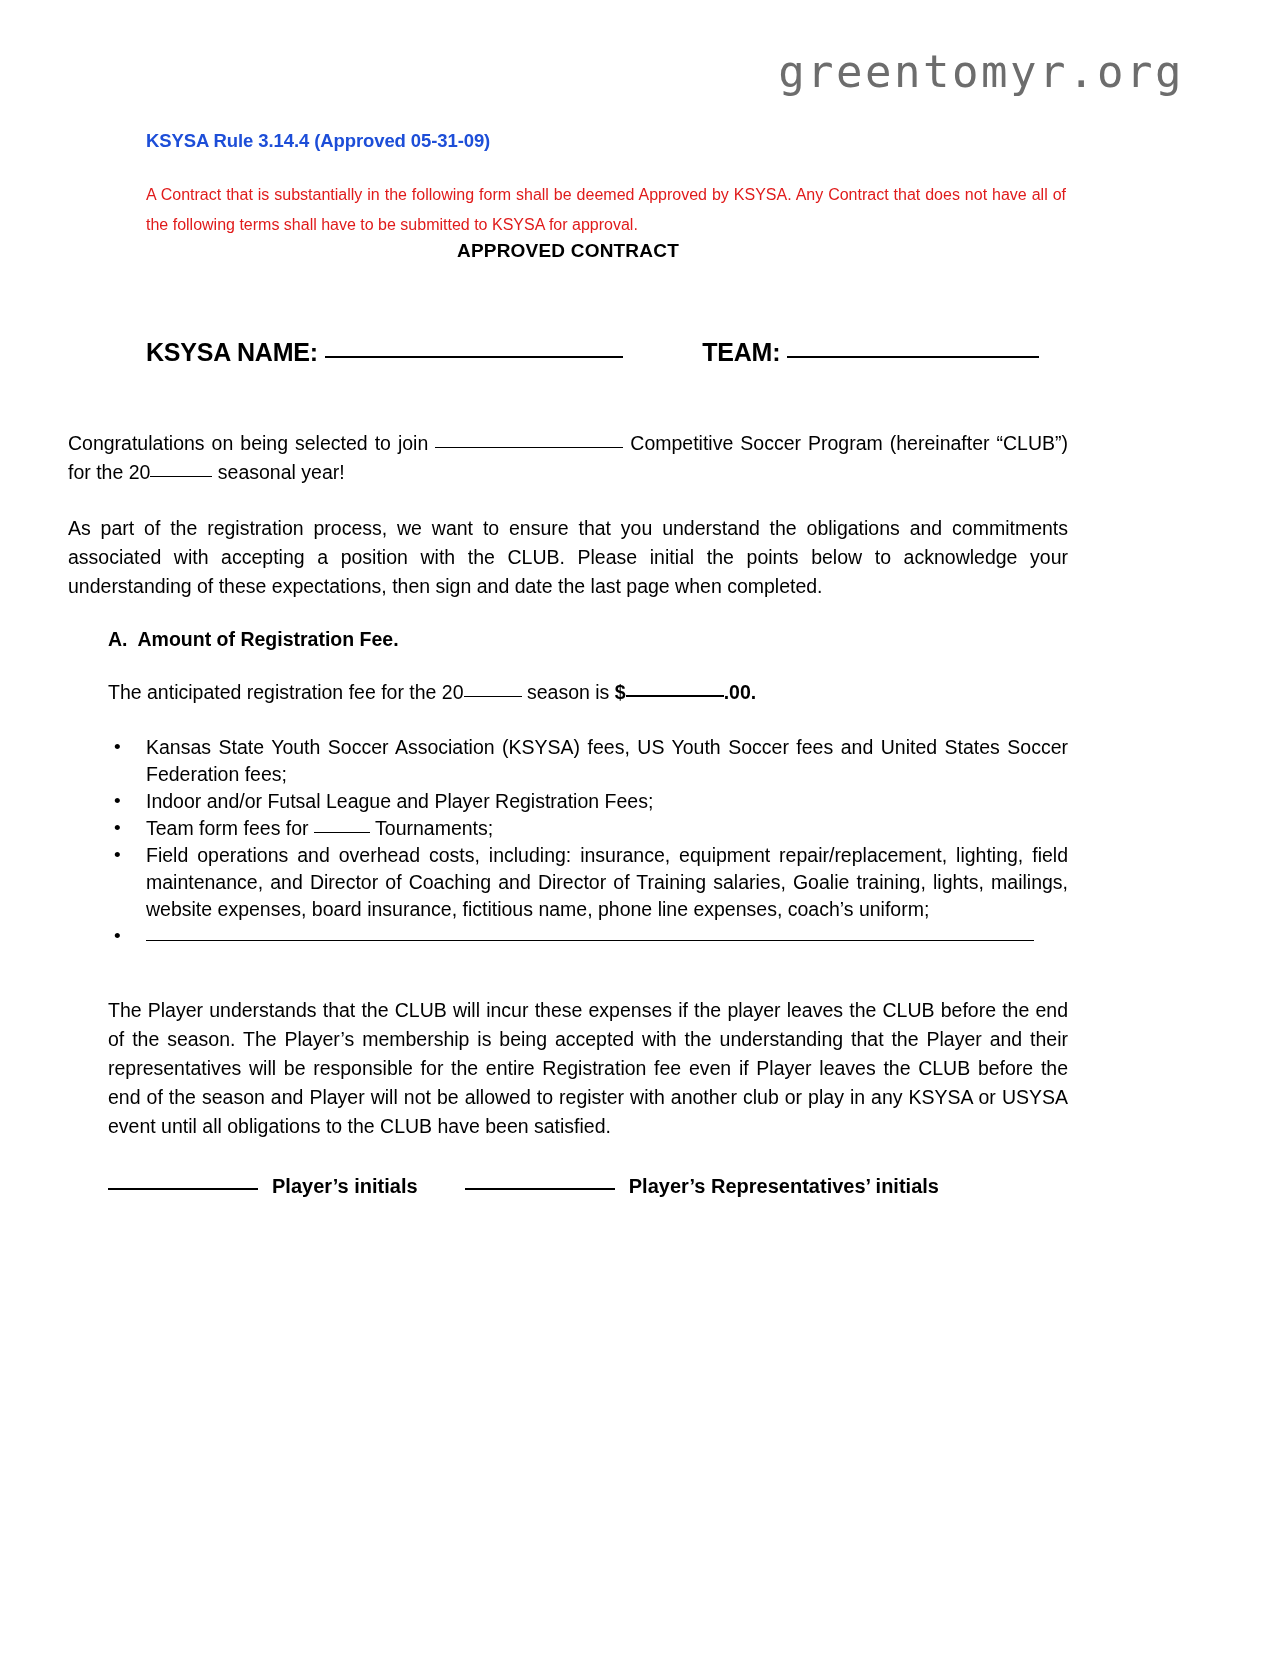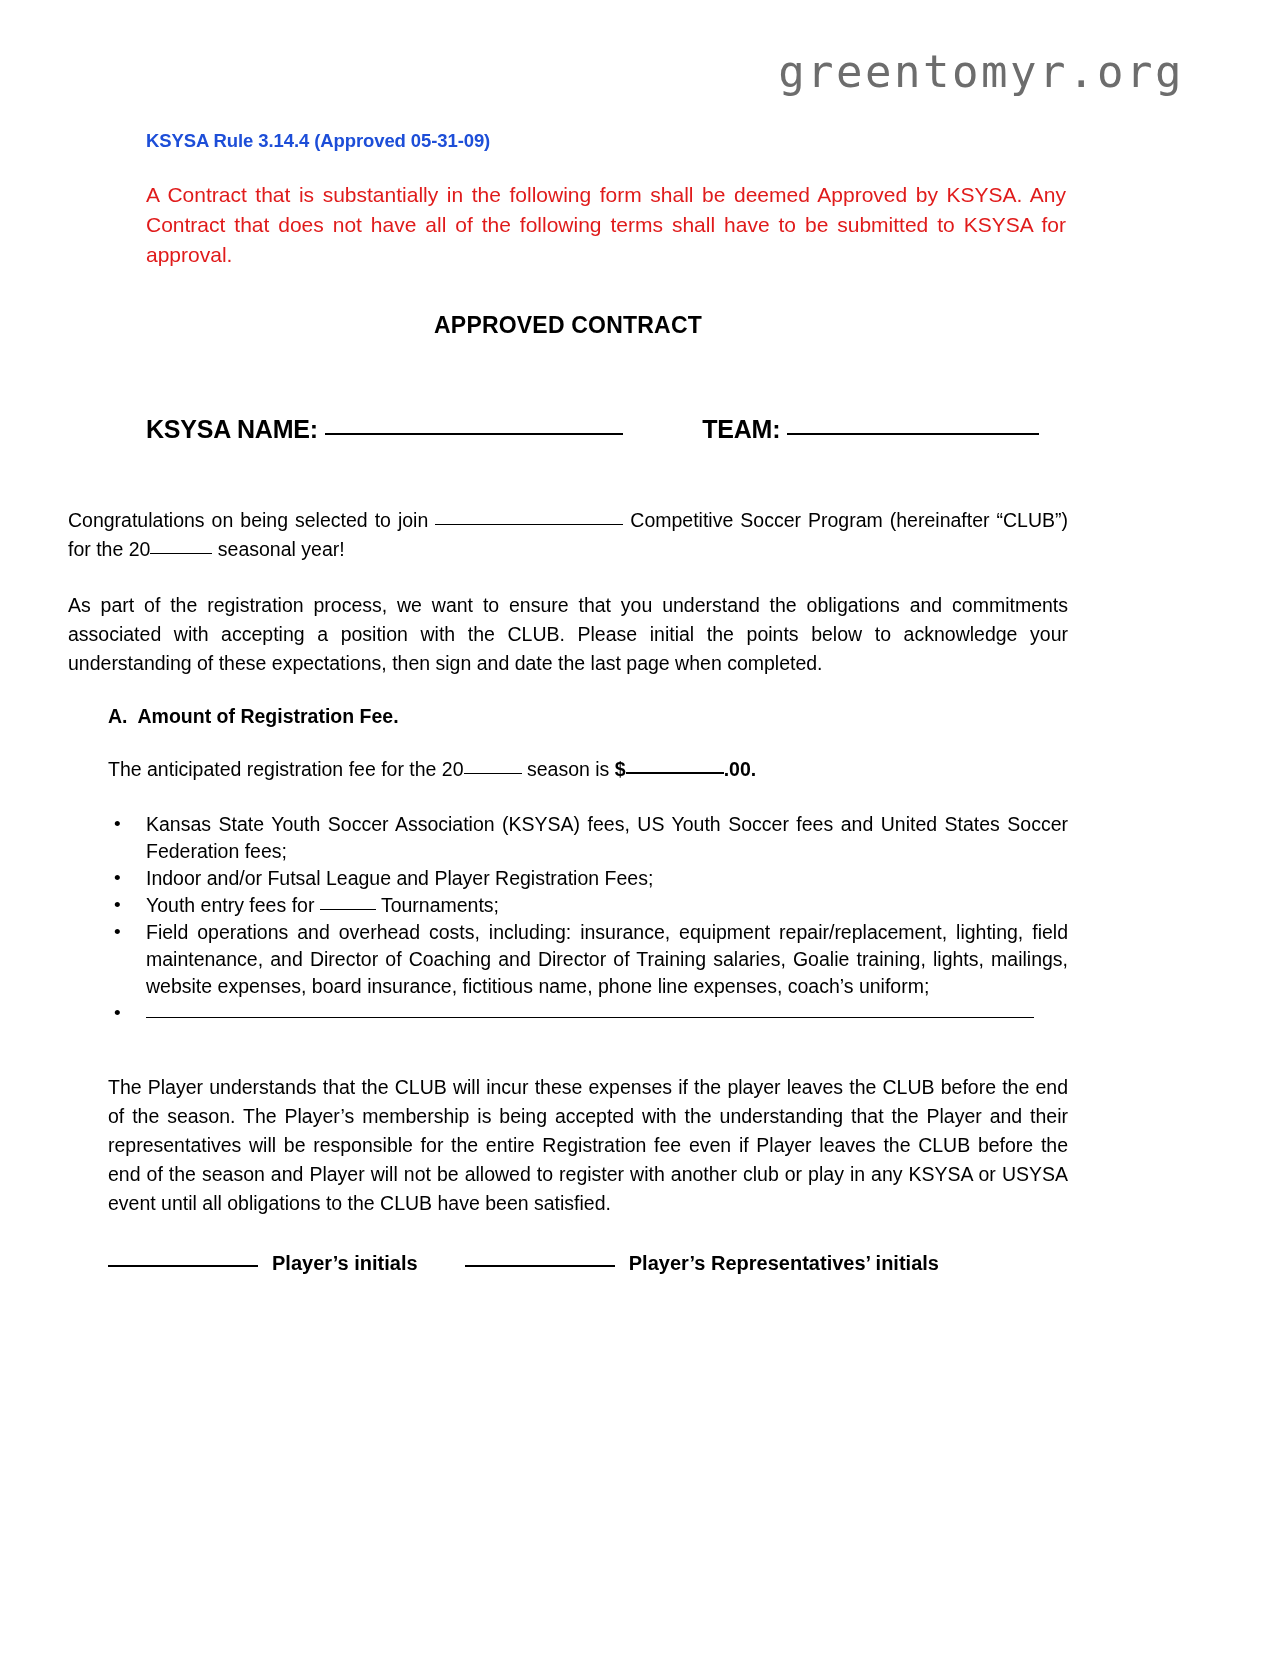--- a/index.html
+++ b/index.html
@@ -48,33 +48,32 @@
     color: #1d4ed8;
     font-weight: bold;
     font-size: 18.5px;
     margin-left: 78px;
     margin-bottom: 0;
     letter-spacing: -0.1px;
   }
 
   .rule-body {
     color: #e01b1b;
-    font-size: 21px;
+    font-size: 16px;
     line-height: 30px;
     margin-left: 78px;
     margin-top: 28px;
     width: 920px;
     text-align: justify;
   }
 
   .approved-contract {
     text-align: center;
     font-weight: bold;
-    font-size: 23px;
-    margin-top: 42px;
+    font-size: 19px;
     letter-spacing: 0.2px;
   }
 
   .namerow {
     margin-top: 76px;
     margin-left: 78px;
     font-weight: bold;
     font-size: 25px;
     white-space: nowrap;
     letter-spacing: -0.2px;
@@ -214,21 +213,21 @@
 
 
       <ul class="bullets">
         <li>
           <span>Kansas State Youth Soccer Association (KSYSA) fees, US Youth Soccer fees and United States Soccer Federation fees;</span>
         </li>
         <li class="nojust">
           <span>Indoor and/or Futsal League and Player Registration Fees;</span>
         </li>
         <li class="nojust">
-          <span>Youth entry fees for</span>
+          <span>Team form fees for</span>
           <span class="blank-ul b-tourn"></span>
           <span>Tournaments;</span>
         </li>
         <li>
           <span>Field operations and overhead costs, including: insurance, equipment repair/replacement, lighting, field maintenance, and Director of Coaching and Director of Training salaries, Goalie training, lights, mailings, website expenses, board insurance, fictitious name, phone line expenses, coach’s uniform;</span>
         </li>
         <li class="nojust">
           <span class="blank-ul b-long"></span>
         </li>
       </ul>

